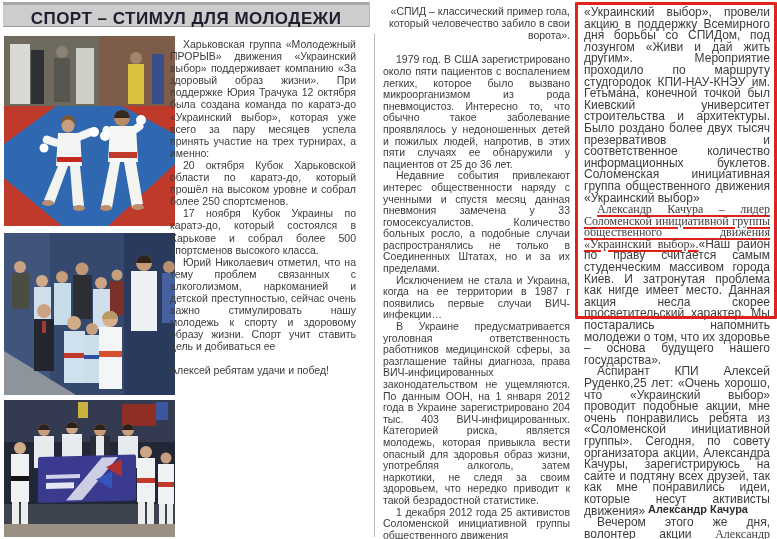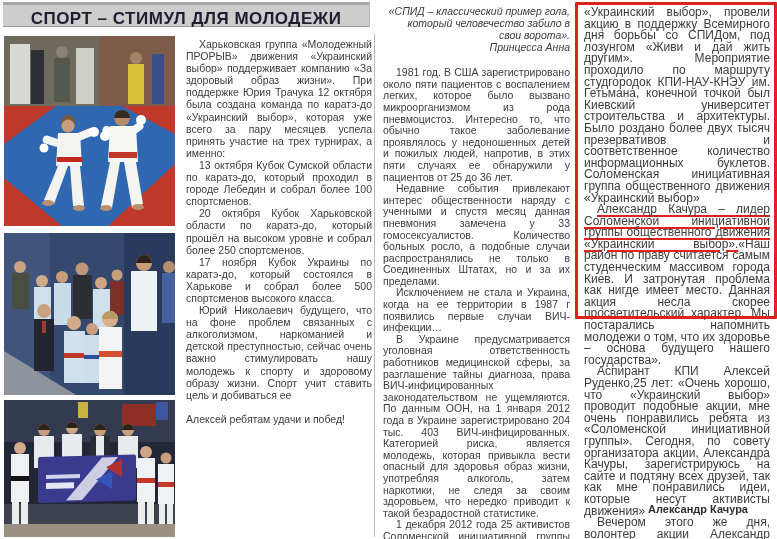--- a/index.html
+++ b/index.html
@@ -21,37 +21,37 @@
   }
   
   .photo{position:absolute;left:4px;display:block;}
   .photo1{top:36px;}
   .photo2{top:233px;}
   .photo3{top:400px;}
   
   .col{position:absolute;text-align:justify;hyphens:auto;-webkit-hyphens:auto;}
   .col p{margin:0;}
   .col p.ind{text-indent:13px;}
-  .col2{left:186px;top:38px;width:186px;font-size:10.5px;line-height:12.1px;height:498px;}
+  .col2{left:170px;top:38px;width:186px;font-size:10.5px;line-height:12.1px;height:498px;}
   .col3{left:383px;top:6px;width:187px;font-size:10.5px;line-height:11.6px;height:533px;}
   .col4{left:584px;top:7px;width:186px;font-size:12px;line-height:11.6px;height:490px;}
   .closing{margin-top:12px !important;}
   .divider{position:absolute;left:374px;top:34px;width:1px;height:503px;background:#b9b9b9;}
   
-  .epigraph{font-style:italic;text-align:right;margin-bottom:13px;}
+  .epigraph{text-align:right;margin-bottom:13px;}
   .epigraph p{margin:0;line-height:11.8px;}
   .epigraph .attrib{margin-top:1px;}
   
   .red-box{
     position:absolute;left:575px;top:2px;width:196px;height:311px;
     border:3px solid #df221c;pointer-events:none;border-radius:1px;
   }
   .red-underline{
     text-decoration:underline;text-decoration-color:#df221c;
-    text-decoration-thickness:2px;text-underline-offset:2px;
+    text-decoration-thickness:2px;text-underline-offset:2px;font-family:Liberation Serif, serif;
   }
   
   .signature{
     position:absolute;left:584px;top:502px;width:164px;text-align:right;
     font-weight:bold;font-size:11px;line-height:14px;color:#2e2e2e;
   }
   .signature p{margin:0;}
 </style>
 </head>
 <body>
@@ -188,35 +188,33 @@
       <polygon points="98,60 114,60 78,102 62,102" fill="#e8e8f2" opacity="0.85"></polygon>
       <polygon points="102,70 118,62 118,80" fill="#b03030"></polygon>
       <polygon points="92,82 108,74 108,92" fill="#3555bb"></polygon>
       <rect x="42" y="76" width="34" height="4" fill="#cfd2ea"></rect>
       <rect x="42" y="84" width="28" height="6" fill="#e4e6f4"></rect>
     </g>
   </svg>
 
   <div class="col col2">
     <p class="ind">Харьковская группа «Молодежный ПРОРЫВ» движения «Украинский выбор» поддерживает компанию «За здоровый образ жизни». При поддержке Юрия Трачука 12 октября была создана команда по каратэ-до «Украинский выбор», которая уже всего за пару месяцев успела принять участие на трех турнирах, а именно:</p>
-    <p class="ind">13 октября Кубок Сумской области по каратэ-до, который проходил в городе Лебедин и собрал более 100 спортсменов.</p>
     <p class="ind">20 октября Кубок Харьковской области по каратэ-до, который прошёл на высоком уровне и собрал более 250 спортсменов.</p>
     <p class="ind">17 ноября Кубок Украины по каратэ-до, который состоялся в Харькове и собрал более 500 спортсменов высокого класса.</p>
-    <p class="ind">Юрий Николаевич будущего, что на фоне проблем связанных с алкоголизмом, наркоманией и детской преступностью, сейчас очень важно стимулировать нашу молодежь к спорту и здоровому образу жизни. Спорт учит ставить цель и добиваться ее</p>
+    <p class="ind">Юрий Николаевич отметил, что на тему проблем связанных с алкоголизмом, наркоманией и детской преступностью, сейчас очень важно стимулировать нашу молодежь к спорту и здоровому образу жизни. Спорт учит ставить цель и добиваться ее</p>
     <p class="closing">Алексей ребятам удачи и побед!</p>
   </div>
 
   <div class="divider"></div>
 
   <div class="col col3">
     <div class="epigraph">
       <p>«СПИД – классический пример гола, который человечество забило в свои ворота».</p>
-      <p class="attrib">Принцесса Анна</p>
     </div>
-    <p class="ind">1981 год. В США зарегистрировано около пяти пациентов с воспалением легких, которое было вызвано микроорганизмом из рода пневмоцистоз. Интересно то, что обычно такое заболевание проявлялось у недоношенных детей и пожилых людей, напротив, в этих пяти случаях ее обнаружили у пациентов от 25 до 36 лет.</p>
+    <p class="ind">1979 год. В США зарегистрировано около пяти пациентов с воспалением легких, которое было вызвано микроорганизмом из рода пневмоцистоз. Интересно то, что обычно такое заболевание проявлялось у недоношенных детей и пожилых людей, напротив, в этих пяти случаях ее обнаружили у пациентов от 25 до 36 лет.</p>
     <p class="ind">Недавние события привлекают интерес общественности наряду с ученными и спустя месяц данная пневмония замечена у 33 гомосексуалистов. Количество больных росло, а подобные случаи распространялись не только в Соединенных Штатах, но и за их пределами.</p>
     <p class="ind">Исключением не стала и Украина, когда на ее территории в 1987 г появились первые случаи ВИЧ-инфекции…</p>
     <p class="ind">В Украине предусматривается уголовная ответственность работников медицинской сферы, за разглашение тайны диагноза, права ВИЧ-инфицированных законодательством не ущемляются. По данным ООН, на 1 января 2012 года в Украине зарегистрировано 204 тыс. 403 ВИЧ-инфицированных. Категорией риска, является молодежь, которая привыкла вести опасный для здоровья образ жизни, употребляя алкоголь, затем наркотики, не следя за своим здоровьем, что нередко приводит к такой безрадостной статистике.</p>
     <p class="ind">1 декабря 2012 года 25 активистов Соломенской инициативной группы общественного движения</p>
   </div>
 
   <div class="col col4">
     <p>«Украинский выбор», провели акцию в поддержку Всемирного дня борьбы со СПИДом, под лозунгом «Живи и дай жить другим». Мероприятие проходило по маршруту студгородок КПИ-НАУ-КНЭУ им. Гетьмана, конечной точкой был Киевский университет строительства и архитектуры. Было роздано более двух тысяч презервативов и соответственное количество информационных буклетов. Соломенская инициативная группа общественного движения «Украинский выбор»</p>
     <p class="ind"><span class="red-underline">Александр Качура – лидер Соломенской инициативной группы общественного движения «Украинский выбор».</span><span>«Наш район по праву считается самым студенческим массивом города Киев. И затронутая проблема как нигде имеет место. Данная акция несла скорее просветительский характер. Мы постарались напомнить молодежи о том, что их здоровье – основа будущего нашего государства».</span></p>
     <p class="ind">Аспирант КПИ Алексей Руденко,25 лет: «Очень хорошо, что «Украинский выбор» проводит подобные акции, мне очень понравились ребята из «Соломенской инициативной группы». Сегодня, по совету организатора акции, Александра Качуры, зарегистрируюсь на сайте и подтяну всех друзей, так как мне понравились идеи, которые несут активисты движения»</p>

